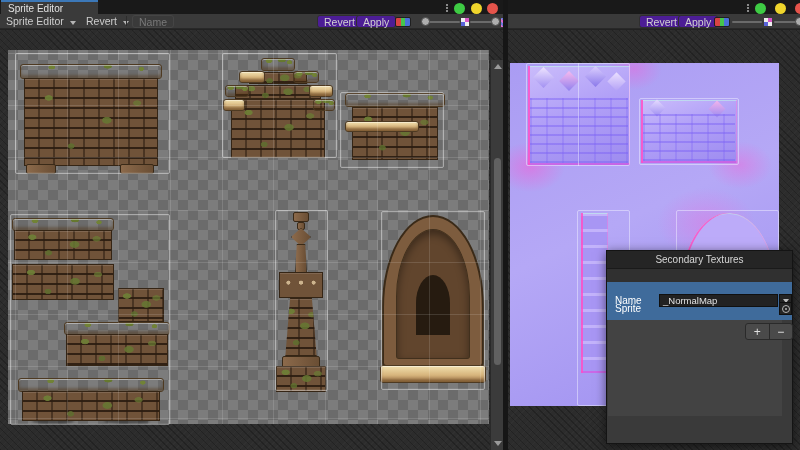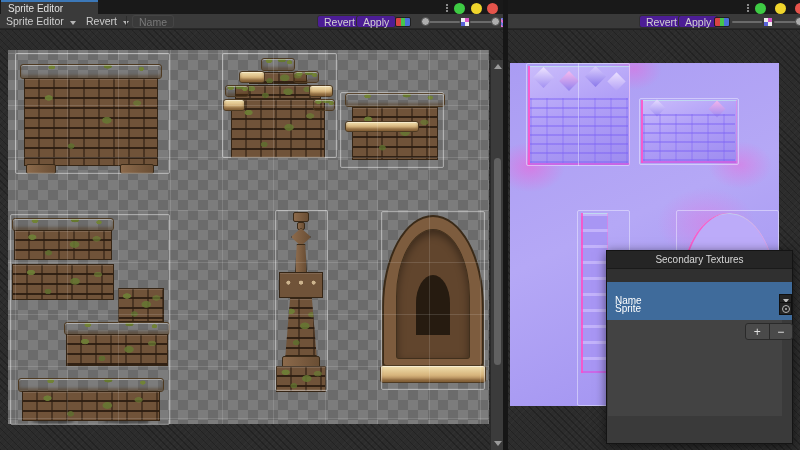--- a/index.html
+++ b/index.html
@@ -309,20 +309,23 @@
       <div class="panel" style="top:220px">
         <div class="panel-header">
           <span>Secondary Textures</span>
         </div>
         <div class="panel-band"></div>
         <div class="content-light"></div>
 
         <div class="selblock">
           <div class="prow" style="top:12px">
             <span class="plabel">Name</span>
+            <div class="pfield">
+              <span>_NormalMap</span>
+            </div>
             <div class="ddbtn"></div>
           </div>
           <div class="prow" style="top:20px">
             <span class="plabel">Sprite</span>
             <div class="pickbtn">
               <span class="pickcircle"></span>
             </div>
           </div>
         </div>
 

